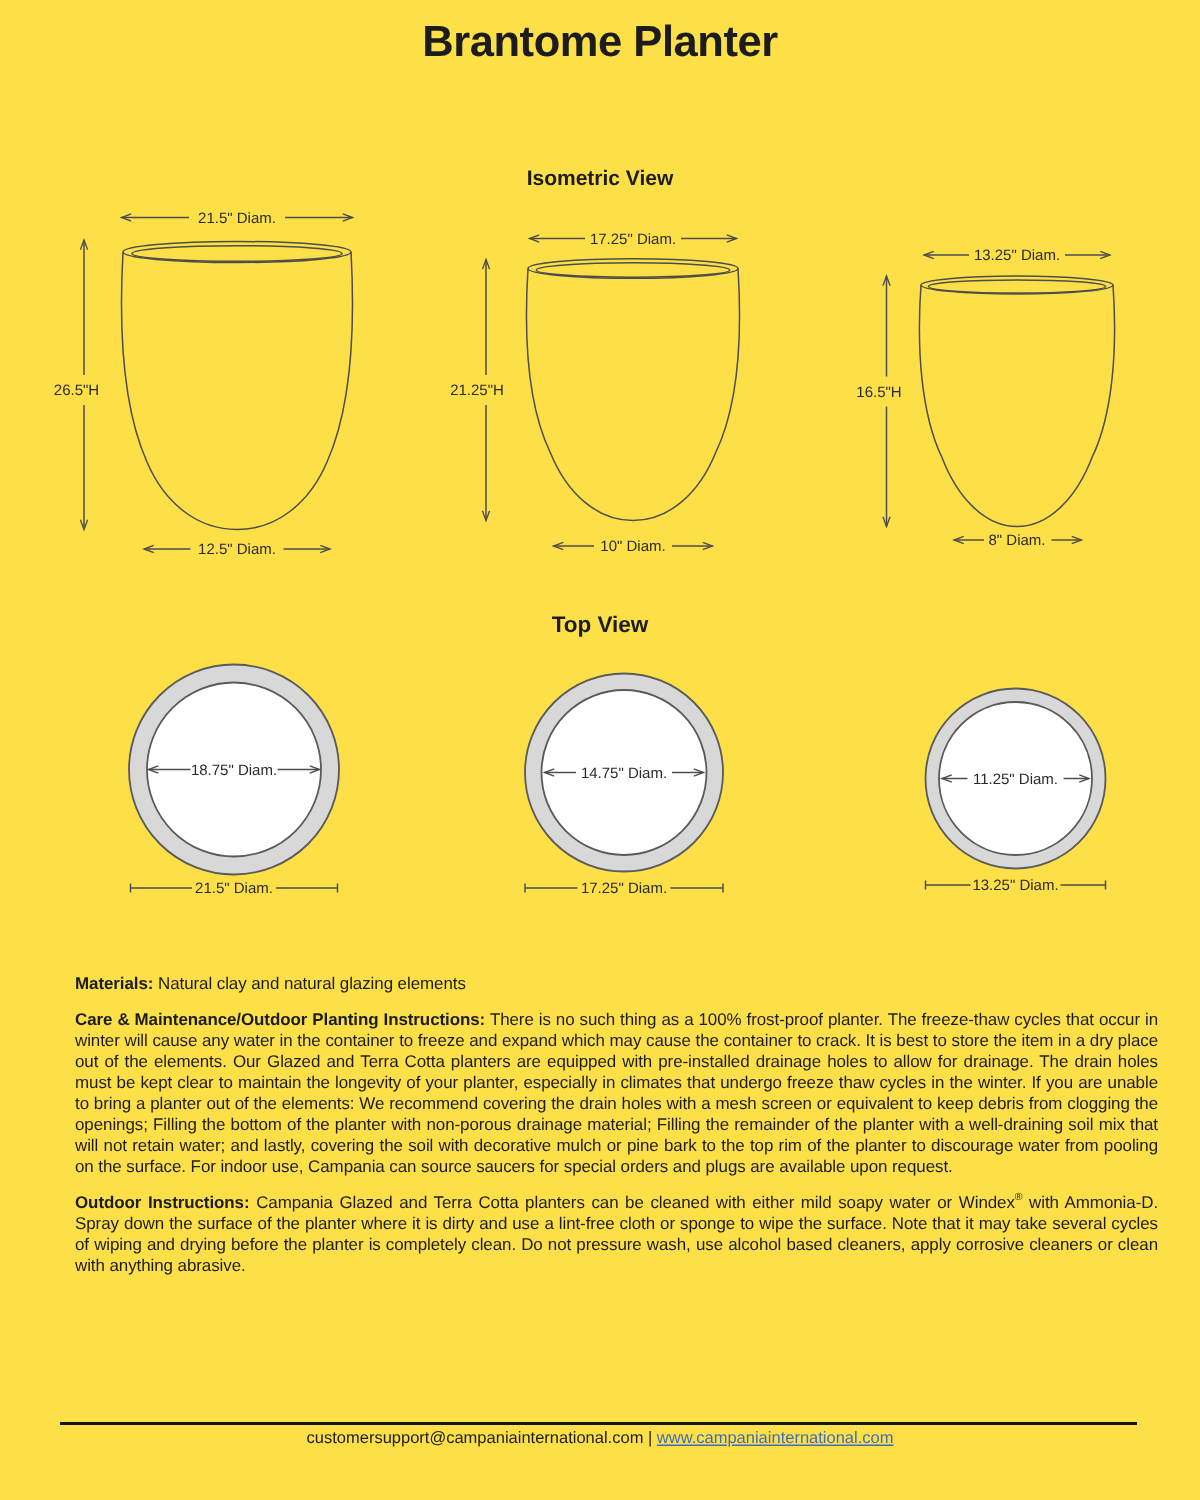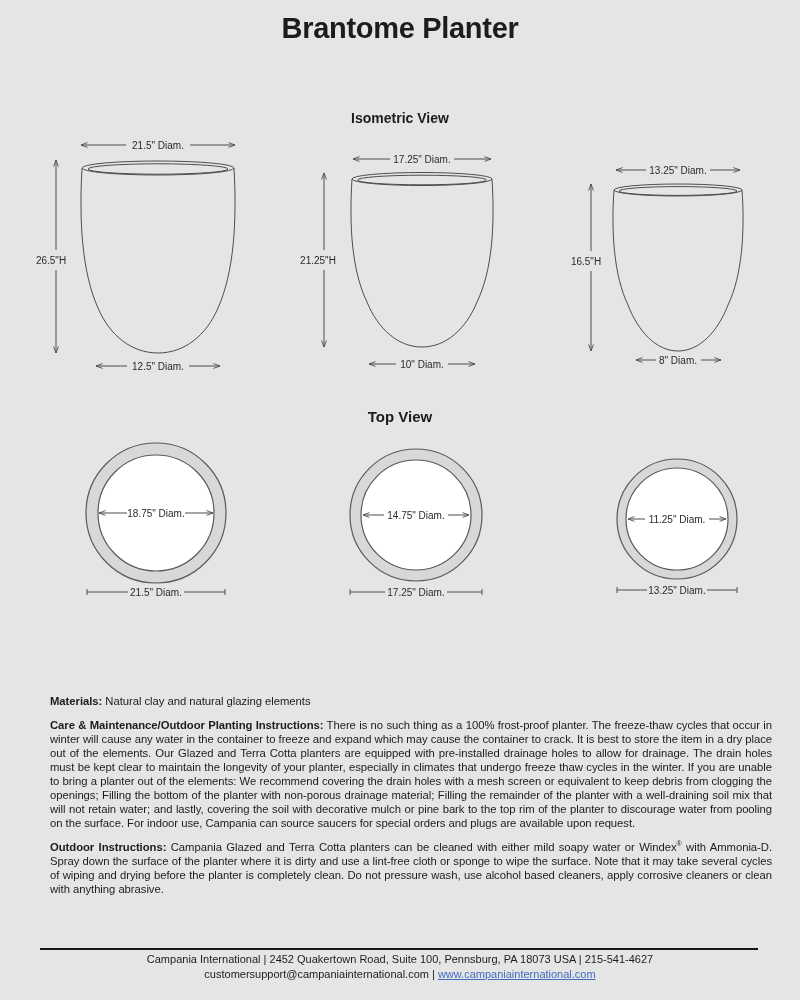--- a/index.html
+++ b/index.html
@@ -1,27 +1,27 @@
 <!DOCTYPE html>
 <html><head>
 <meta charset="utf-8">
 <style>
   html,body{margin:0;padding:0;background:#ffffff;}
-  .page{position:relative;width:800px;height:1000px;background:#e5e5e5;overflow:hidden;
+  .page{position:relative;width:800px;height:1000px;background:#fde047;overflow:hidden;
         font-family:"Liberation Sans","DejaVu Sans",sans-serif;color:#1c1c1c;}
   .page-title{position:absolute;top:12px;left:0;width:800px;text-align:center;
         font-size:29px;font-weight:bold;letter-spacing:-0.3px;margin:0;}
   .sec-label{position:absolute;left:0;width:800px;text-align:center;font-weight:bold;}
   .sec-label.iso{top:110px;font-size:14px;}
   .sec-label.topv{top:408px;font-size:15px;}
   svg.iso-svg{position:absolute;top:130px;left:0;}
   svg.top-svg{position:absolute;top:415px;left:0;}
   svg text{font-family:"Liberation Sans","DejaVu Sans",sans-serif;font-size:10px;fill:#2a2a2a;}
   .copy{position:absolute;top:649px;left:50px;width:722px;font-size:11.3px;line-height:14px;
-        letter-spacing:-0.05px;margin-top:45px;}
+        letter-spacing:-0.05px;}
   .copy p{margin:0 0 10px 0;text-align:justify;}
   .copy p.last{margin-bottom:0;}
   .copy sup{font-size:7px;line-height:0;}
   .footer-rule{position:absolute;top:948px;left:40px;width:718px;height:2px;background:#161616;}
   .footer{position:absolute;top:952px;left:0;width:800px;text-align:center;
           font-size:11px;line-height:15px;}
   .footer a{color:#3f6cc0;text-decoration:underline;margin-top:23px;}
 </style>
 </head>
 <body>
@@ -169,19 +169,18 @@
       <span>There is no such thing as a 100% frost-proof planter. The freeze-thaw cycles that occur in winter will cause any water in the container to freeze and expand which may cause the container to crack. It is best to store the item in a dry place out of the elements. Our Glazed and Terra Cotta planters are equipped with pre-installed drainage holes to allow for drainage. The drain holes must be kept clear to maintain the longevity of your planter, especially in climates that undergo freeze thaw cycles in the winter. If you are unable to bring a planter out of the elements: We recommend covering the drain holes with a mesh screen or equivalent to keep debris from clogging the openings; Filling the bottom of the planter with non-porous drainage material; Filling the remainder of the planter with a well-draining soil mix that will not retain water; and lastly, covering the soil with decorative mulch or pine bark to the top rim of the planter to discourage water from pooling on the surface. For indoor use, Campania can source saucers for special orders and plugs are available upon request.</span>
     </p>
     <p class="last">
       <b>Outdoor Instructions:</b>
       <span>Campania Glazed and Terra Cotta planters can be cleaned with either mild soapy water or Windex</span><sup>®</sup><span> with Ammonia-D. Spray down the surface of the planter where it is dirty and use a lint-free cloth or sponge to wipe the surface. Note that it may take several cycles of wiping and drying before the planter is completely clean. Do not pressure wash, use alcohol based cleaners, apply corrosive cleaners or clean with anything abrasive.</span>
     </p>
   </div>
 
   <div class="footer-rule"></div>
   <div class="footer">
-    <div>Campania International | 2452 Quakertown Road, Suite 100, Pennsburg, PA 18073 USA | 215-541-4627</div>
     <div>
       <span>customersupport@campaniainternational.com | </span><a href="#">www.campaniainternational.com</a>
     </div>
   </div>
 
 </div>
 
 </body></html>

